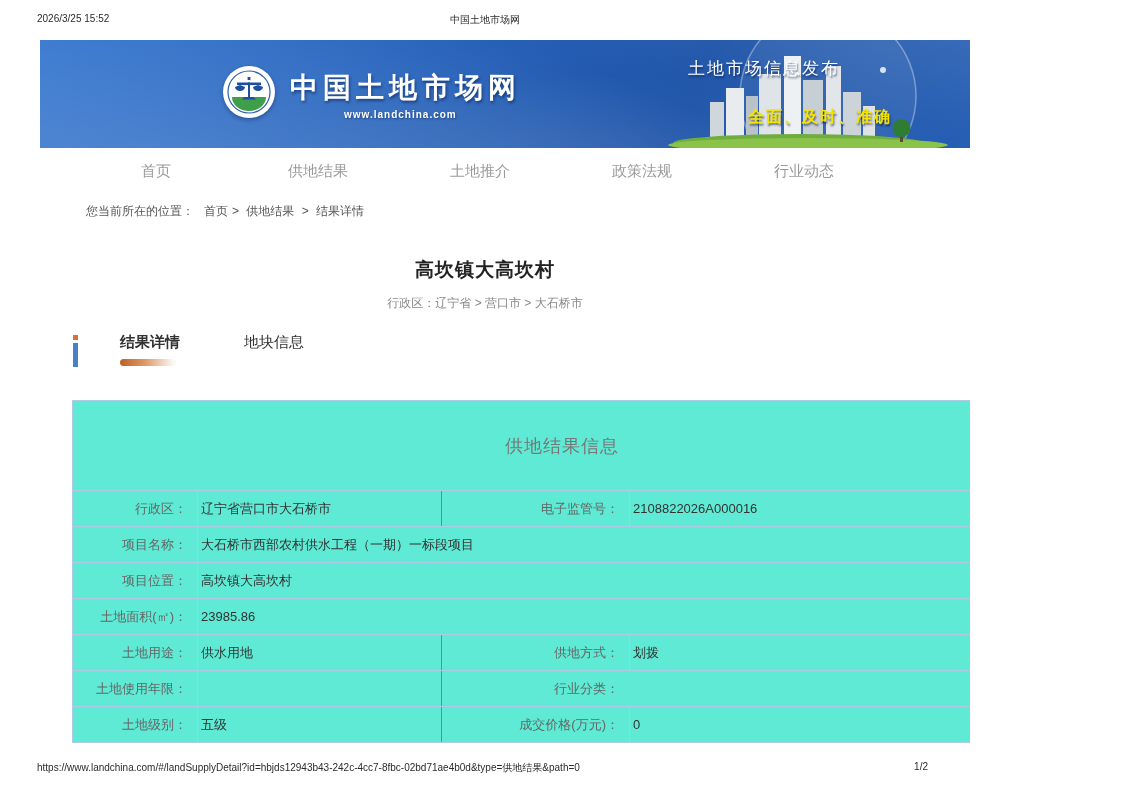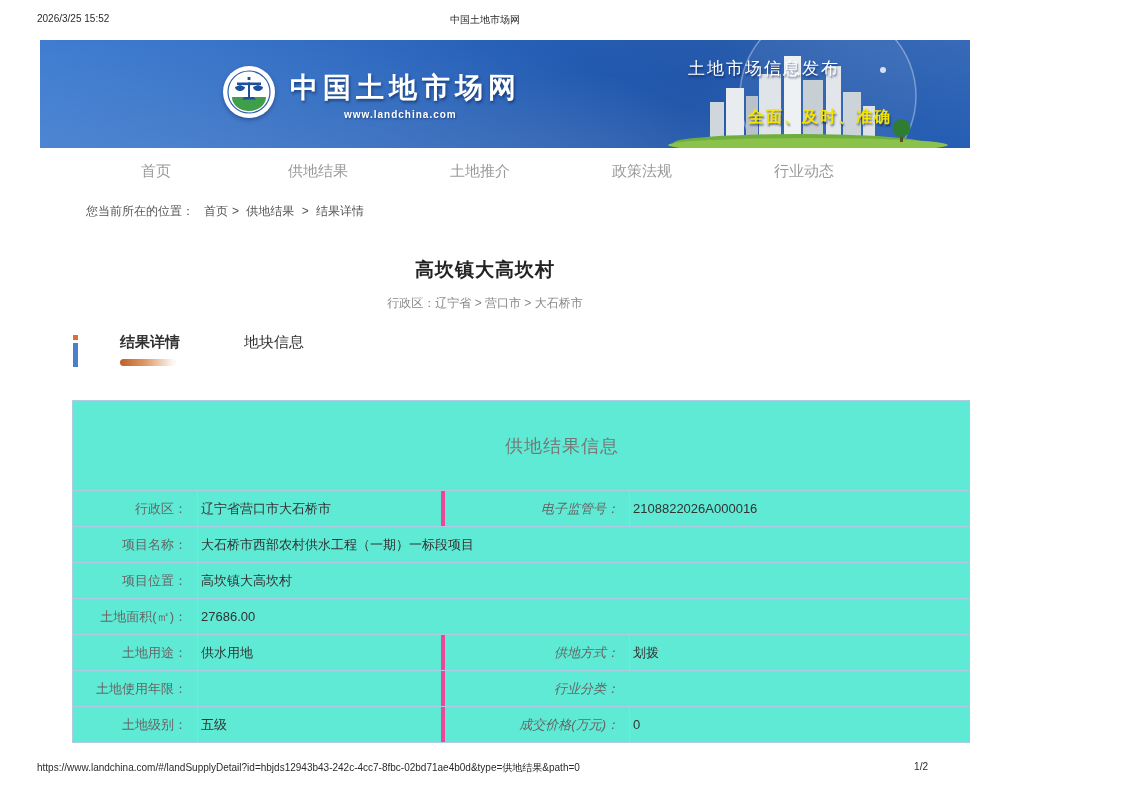--- a/index.html
+++ b/index.html
@@ -60,21 +60,21 @@
   .tab + .tab{margin-left:64px;}
 
   
   .dtable{position:absolute;left:72px;top:400px;width:978px;border:1px solid #aecbe3;background:#5eead4;}
   .dt-title{height:89px;display:flex;align-items:center;justify-content:center;
             font-size:18px;color:#777;letter-spacing:1px;}
   .trow{display:flex;border-top:1px solid #aecbe3;height:35px;}
   .tcell{display:flex;align-items:center;box-sizing:border-box;font-size:13px;overflow:hidden;white-space:nowrap;}
   .tlabel{justify-content:flex-end;padding-right:10px;color:#666;}
   .tl1{width:124px;}
-  .tl2{width:188px;border-left:4px solid #ec4899;font-style:italic;}
+  .tl2{width:188px;border-left:1px solid #ec4899;}
   .tval{border-left:1px solid #aecbe3;padding-left:3px;color:#333;}
   .tv1{width:244px;}
   .tv2{flex:1;}
   .tspan{flex:1;}
 </style>
 </head>
 <body>
 
 <div class="page">
 
@@ -167,21 +167,21 @@
       <div class="tcell tval tspan">大石桥市西部农村供水工程（一期）一标段项目</div>
     </div>
 
     <div class="trow">
       <div class="tcell tlabel tl1">项目位置：</div>
       <div class="tcell tval tspan">高坎镇大高坎村</div>
     </div>
 
     <div class="trow">
       <div class="tcell tlabel tl1">土地面积(㎡)：</div>
-      <div class="tcell tval tspan">27686.00</div>
+      <div class="tcell tval tspan">23985.86</div>
     </div>
 
     <div class="trow">
       <div class="tcell tlabel tl1">土地用途：</div>
       <div class="tcell tval tv1">供水用地</div>
       <div class="tcell tlabel tl2">供地方式：</div>
       <div class="tcell tval tv2">划拨</div>
     </div>
 
     <div class="trow">

